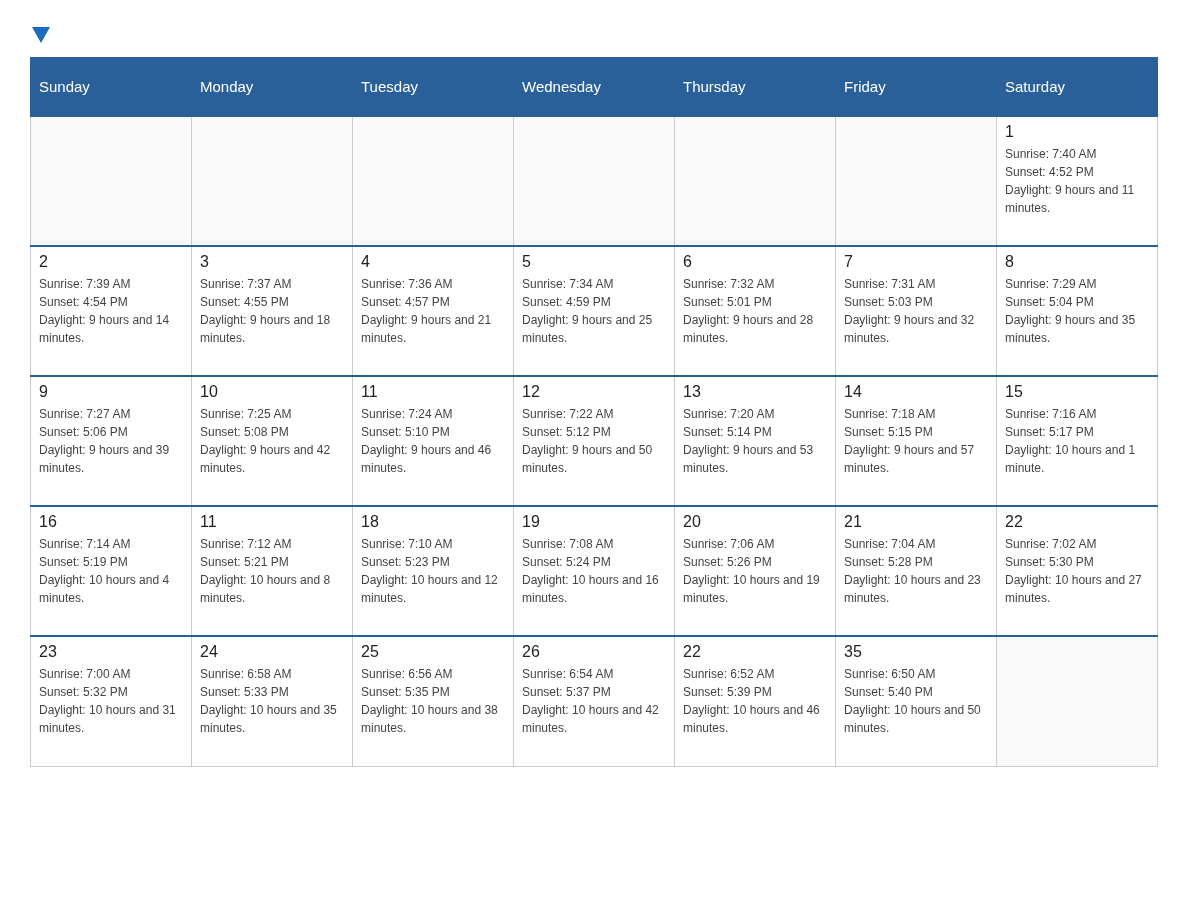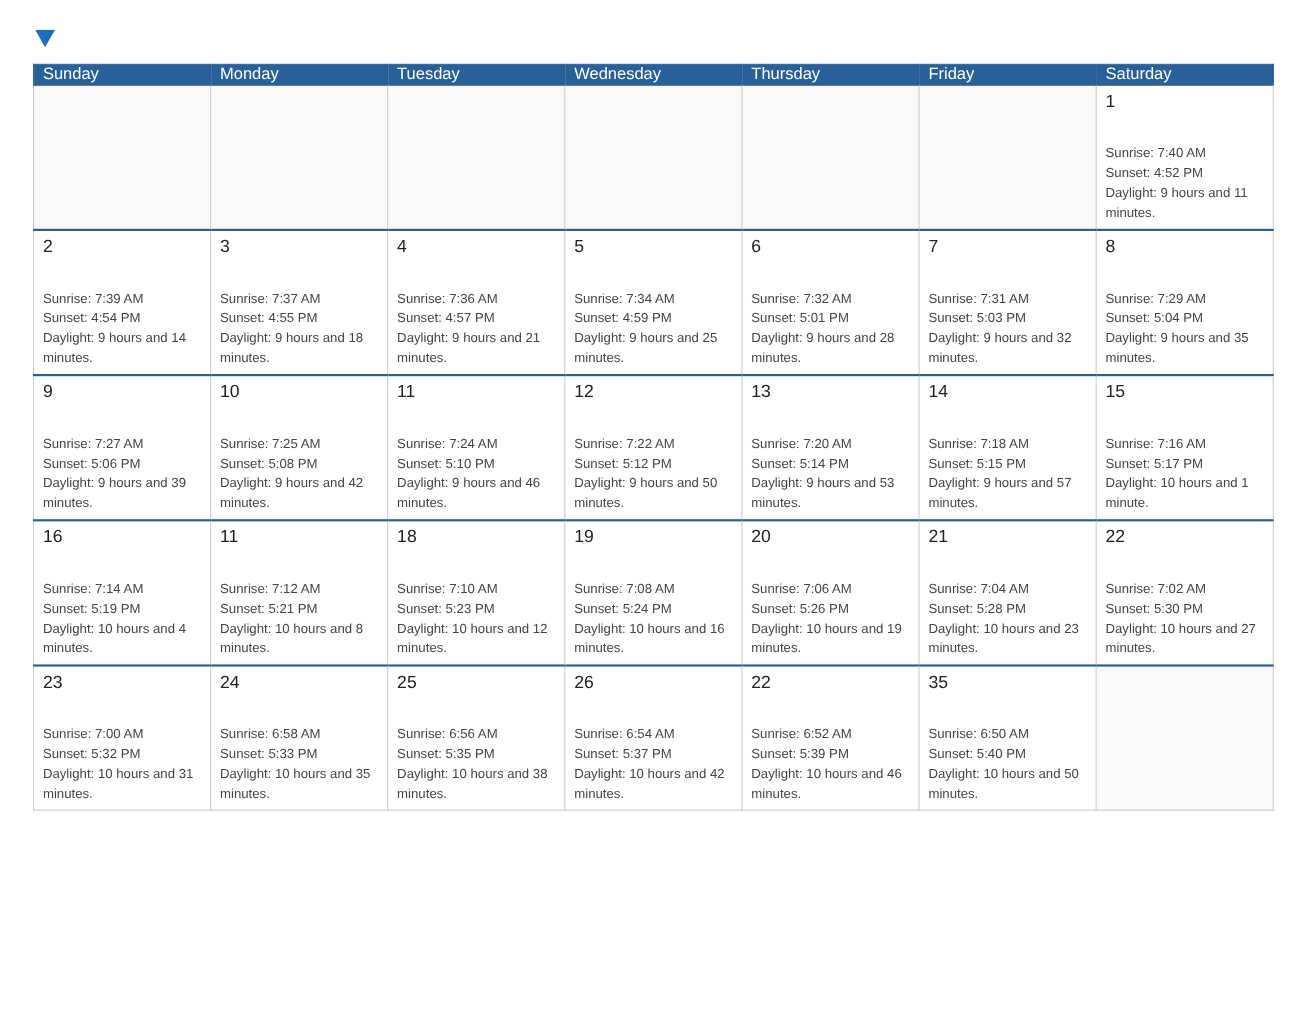--- a/index.html
+++ b/index.html
@@ -58,21 +58,21 @@
       margin-top: 4px;
     }
     .calendar {
       width: 100%;
       border-collapse: collapse;
       margin-top: 10px;
     }
     .calendar th {
       background-color: #2a6099;
       color: #fff;
-      padding: 0 8px;
+      padding: 20px 8px;
       font-size: 15px;
       font-weight: normal;
       text-align: left;
       border: 1px solid #2a6099;
     }
     .calendar td {
       border: 1px solid #ccc;
       vertical-align: top;
       padding: 6px 8px;
       width: calc(100% / 7);
@@ -81,21 +81,20 @@
     .day-number {
       font-size: 16px;
       color: #222;
       font-weight: normal;
       margin-bottom: 4px;
     }
     .day-info {
       font-size: 12px;
       color: #444;
       line-height: 1.5;
-      margin-top: 28px;
     }
     .empty-cell {
       background: #f9f9f9;
     }
     .week-row td {
       border-top: 2px solid #2a6099;
     }
   </style>
 </head>
 <body>

